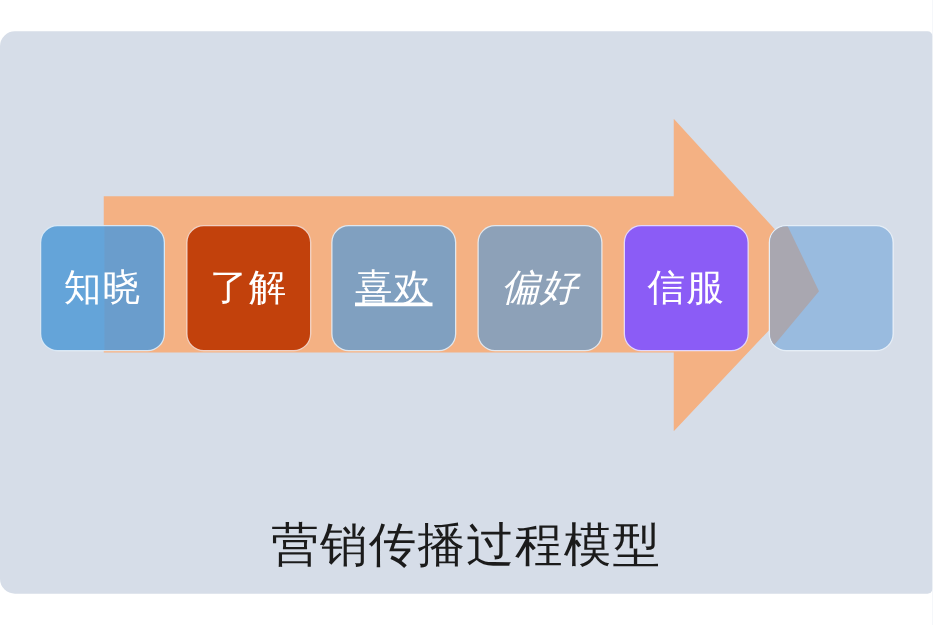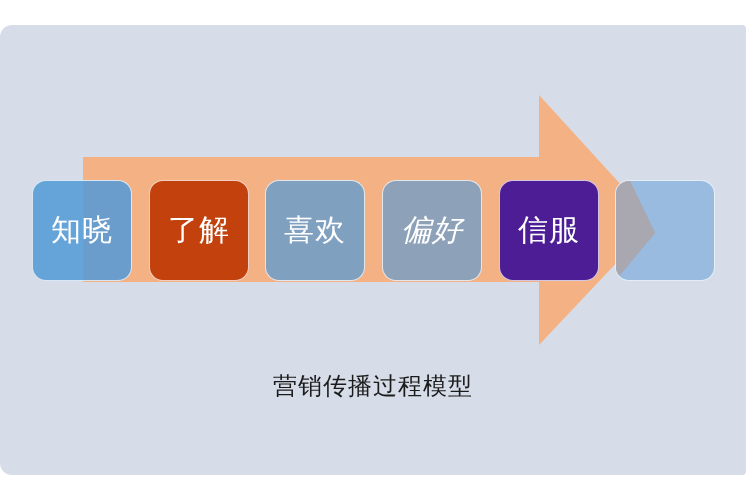--- a/index.html
+++ b/index.html
@@ -8,27 +8,27 @@
     .panel { position: absolute; left: 0; top: 25px; width: 746px; height: 450px;
              background: #D6DDE8; border-radius: 12px 4px 4px 12px; }
     .arrow { position: absolute; left: 0; top: 0; width: 746px; height: 500px; }
     .stage { position: absolute; top: 180px; width: 100px; height: 101px;
              border-radius: 14px; border: 1.5px solid rgba(255,255,255,0.75);
              box-sizing: border-box; display: flex; align-items: center; justify-content: center;
              color: #ffffff; font-size: 30px; letter-spacing: 1px; overflow: hidden; }
     .stage span { position: relative; z-index: 2; }
     .stage-1 { left: 32px;  background: linear-gradient(90deg, #64A4D9 0, #64A4D9 50px, #6A9DCC 51px, #6A9DCC 100%); }
     .stage-2 { left: 149px; background: #c2410c; }
-    .stage-3 { left: 265px; background: #80A0C0; }
+    .stage-3 { left: 265px; background: #80A0C0; text-decoration: underline; }
     .stage-4 { left: 382px; background: #8DA1B8; font-style: italic; }
-    .stage-5 { left: 499px; background: #4c1d95; }
+    .stage-5 { left: 499px; background: #8b5cf6; }
     .stage-6 { left: 615px; background: #99BBDF; }
     .stage-6 .overlap { position: absolute; left: 0; top: 0; width: 100%; height: 100%; z-index: 1; }
-    .title { position: absolute; left: 0; width: 746px; top: 370px; text-align: center;
-             font-size: 24px; color: #1b1b1b; letter-spacing: 1px; }
+    .title { position: absolute; left: 0; width: 746px; top: 411px; text-align: center;
+             font-size: 38px; color: #1b1b1b; letter-spacing: 1px; }
   </style>
 </head>
 <body>
 
 <div class="panel"></div>
 
 <svg class="arrow" viewBox="0 0 746 500">
   <polygon points="83,157 539,157 539,95 655,222 539,345 539,282 83,282" fill="#F4B183"></polygon>
 </svg>
 

